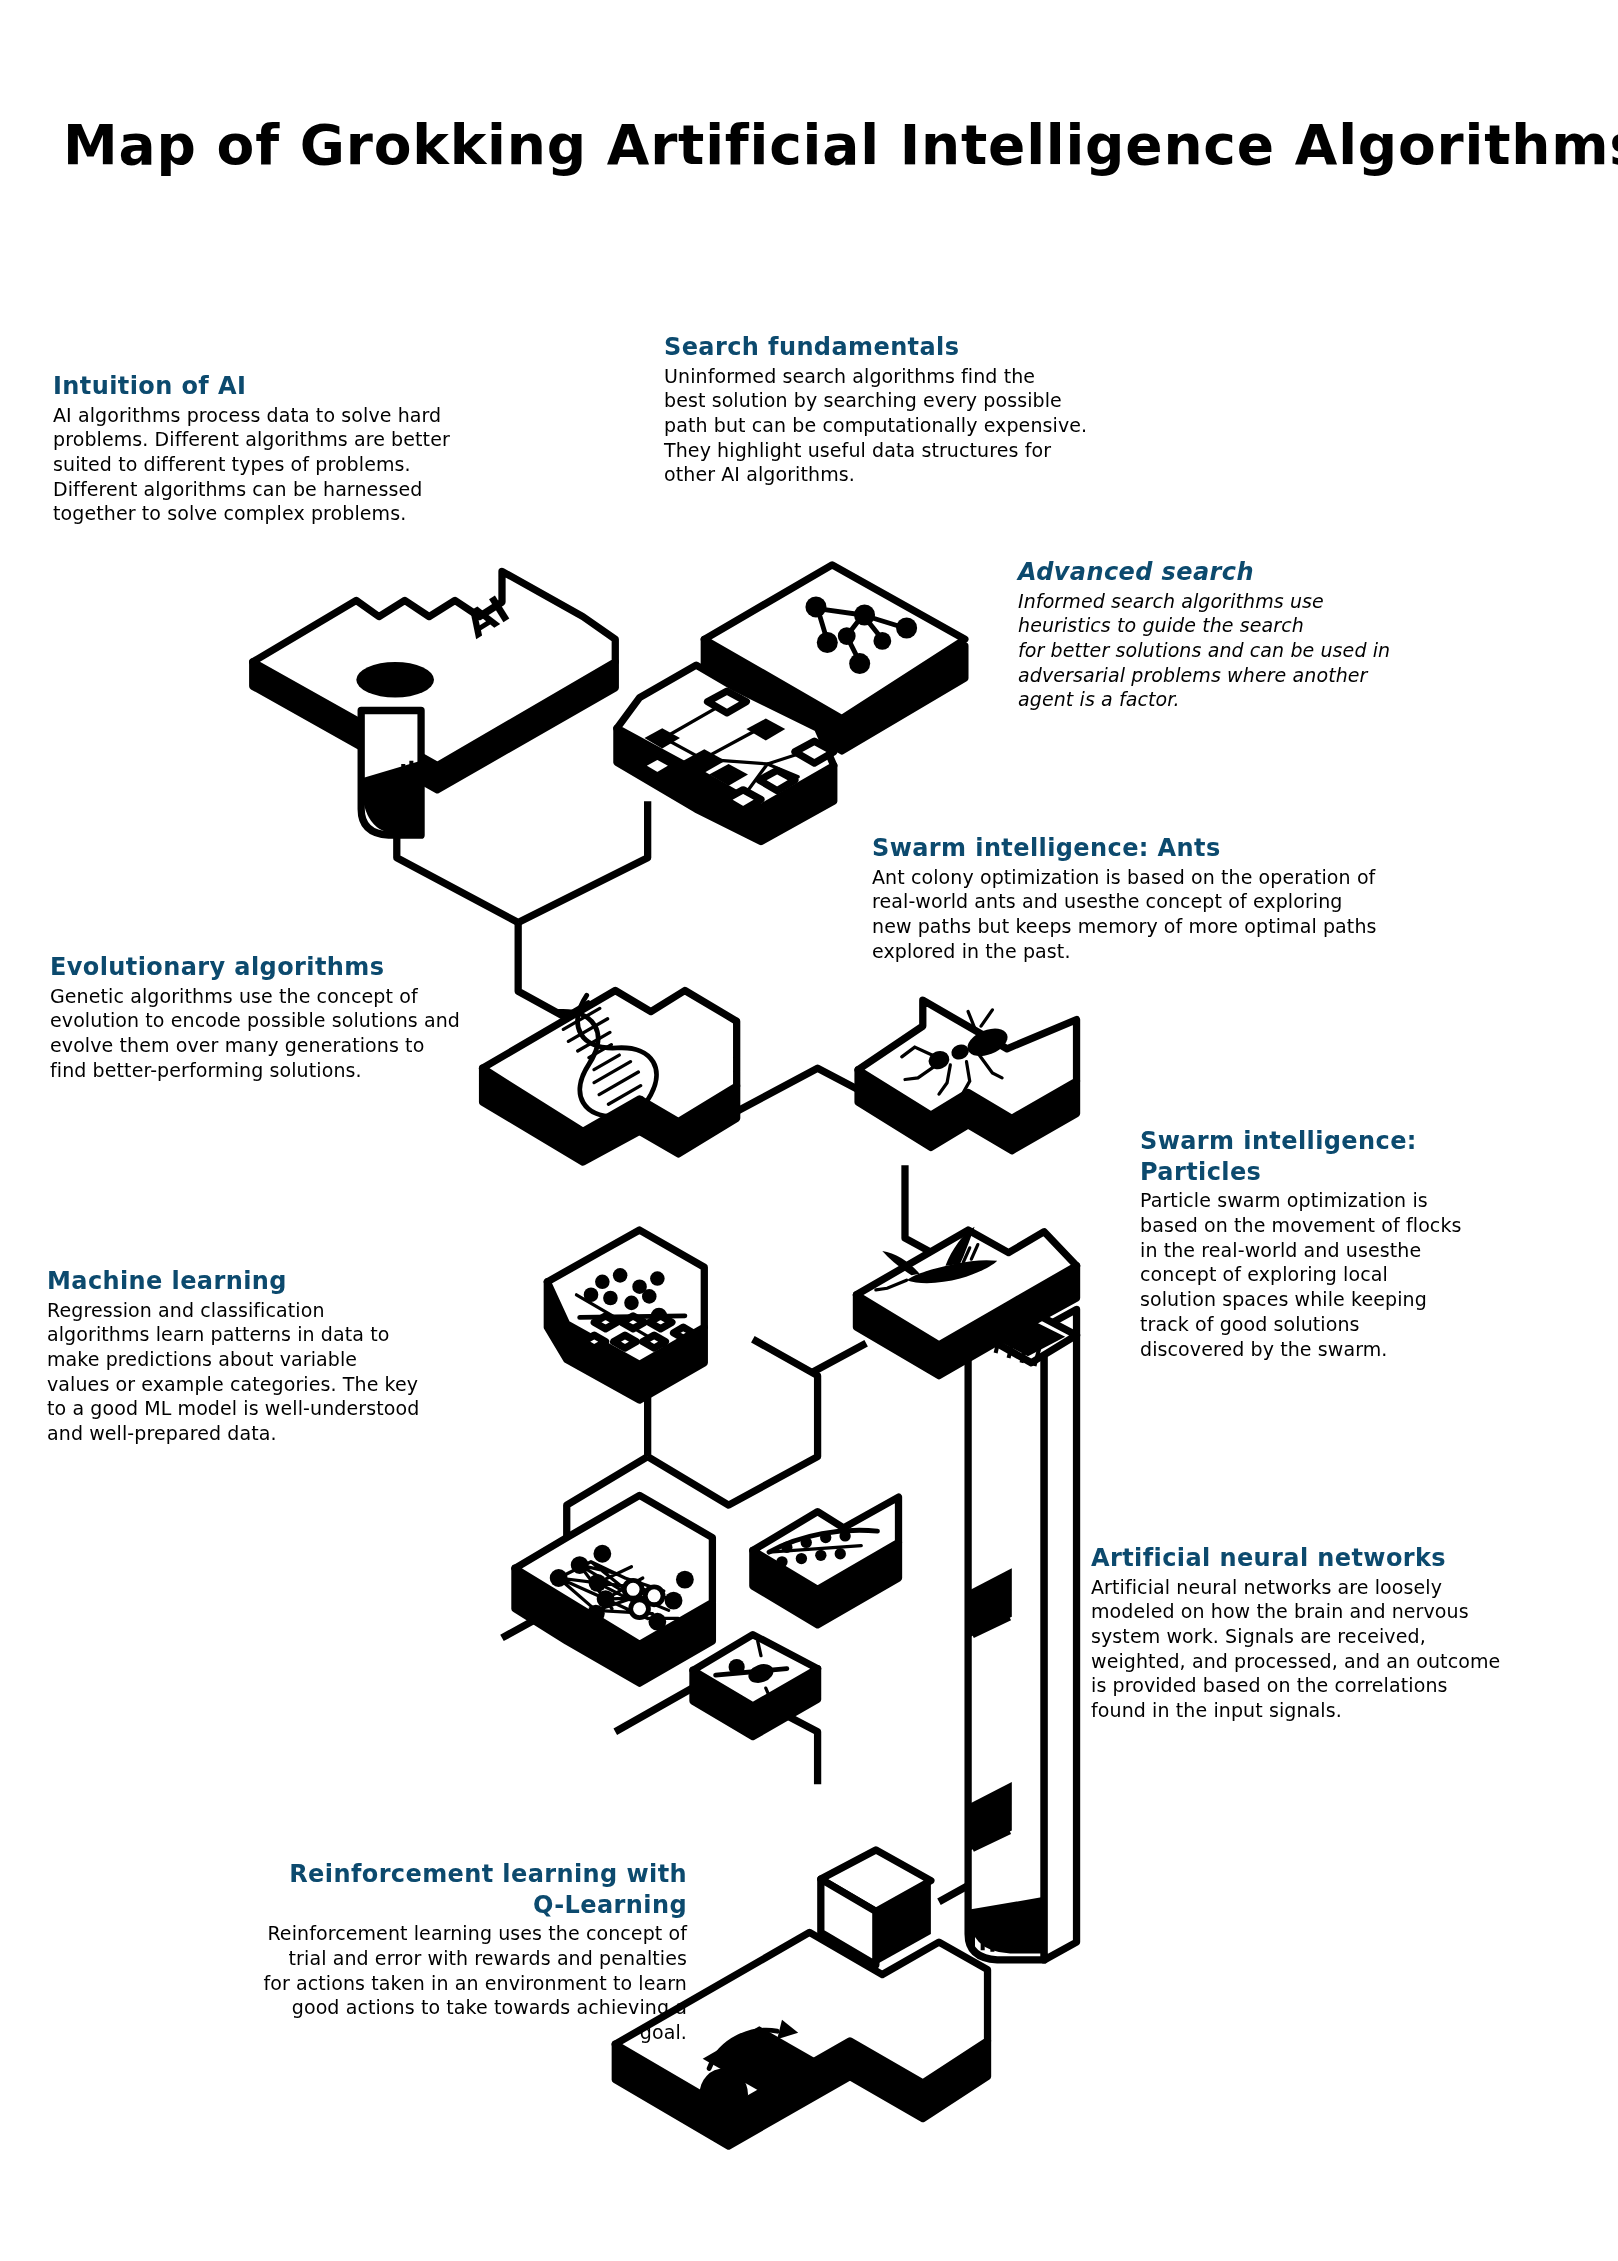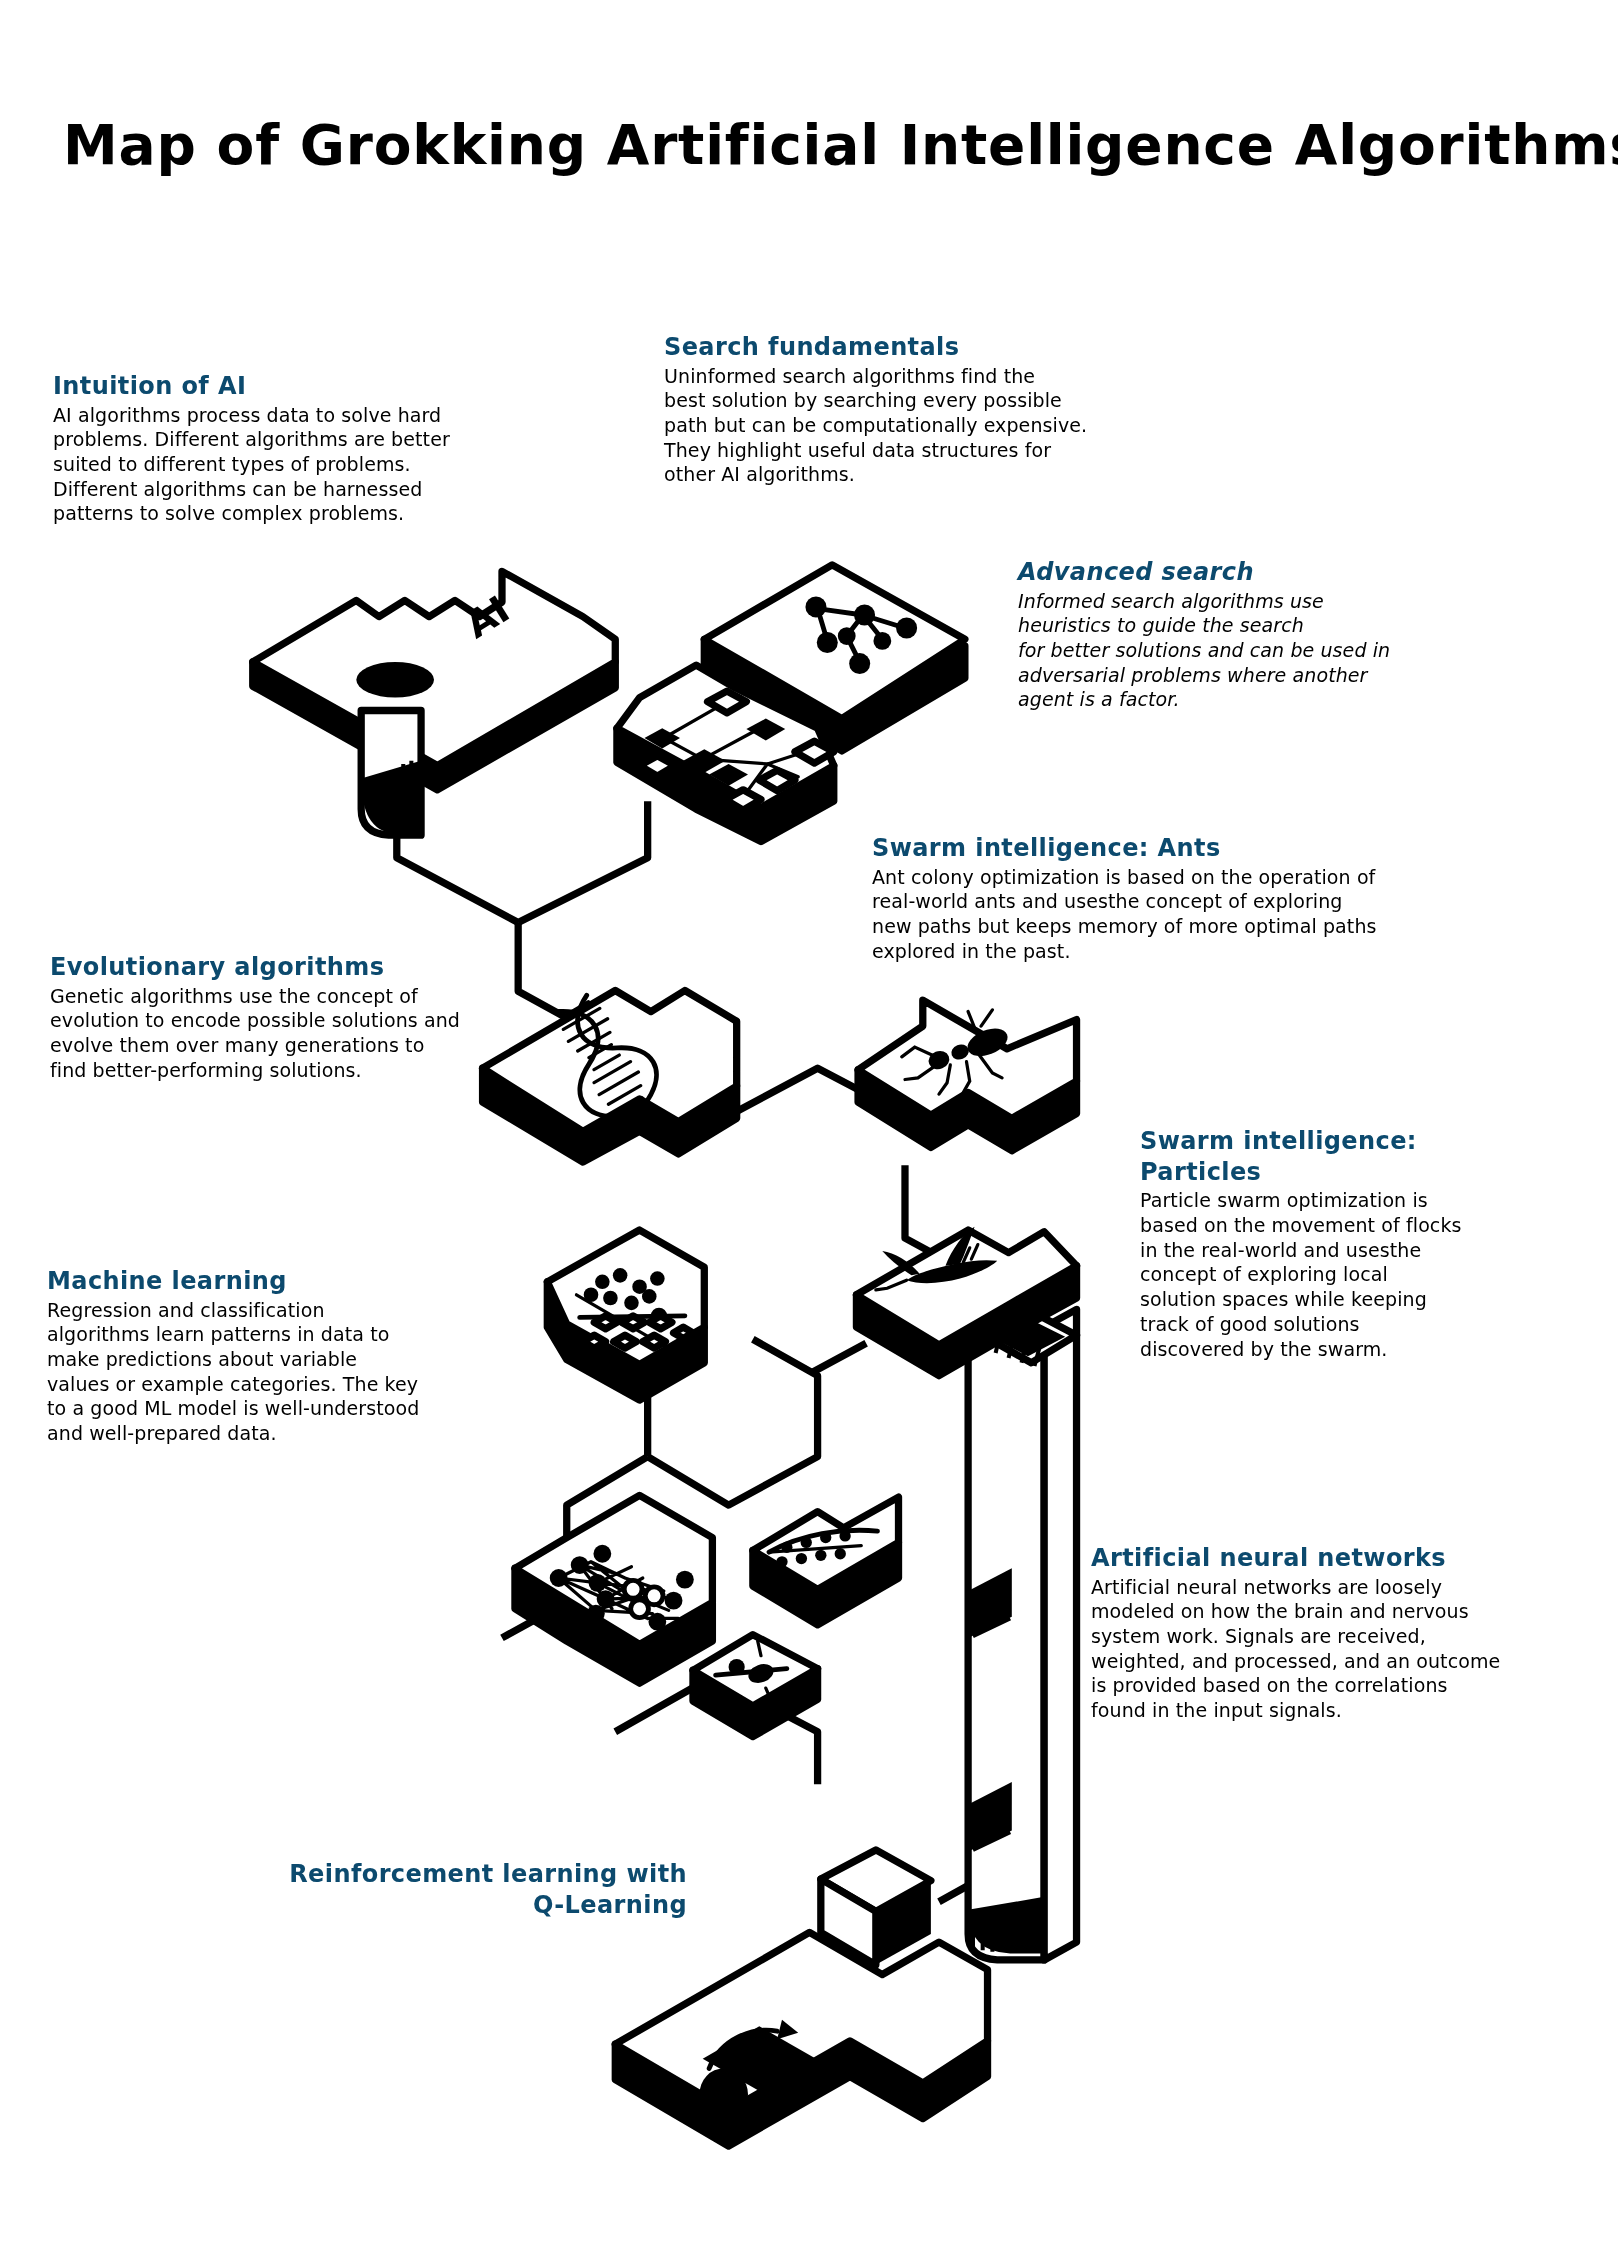--- a/index.html
+++ b/index.html
@@ -290,21 +290,21 @@
   </svg>
   </div>
 
   <div class="blk" style="left:53px; top:372px; width:534px;">
     <div class="hd">Intuition of AI</div>
     <div class="bd">
       <div>AI algorithms process data to solve hard</div>
       <div>problems. Different algorithms are better</div>
       <div>suited to different types of problems.</div>
       <div>Different algorithms can be harnessed</div>
-      <div>patterns to solve complex problems.</div>
+      <div>together to solve complex problems.</div>
     </div>
   </div>
 
   <div class="blk" style="left:664px; top:333px; width:550px;">
     <div class="hd">Search fundamentals</div>
     <div class="bd">
       <div>Uninformed search algorithms find the</div>
       <div>best solution by searching every possible</div>
       <div>path but can be computationally expensive.</div>
       <div>They highlight useful data structures for</div>
@@ -377,16 +377,23 @@
       <div>system work. Signals are received,</div>
       <div>weighted, and processed, and an outcome</div>
       <div>is provided based on the correlations</div>
       <div>found in the input signals.</div>
     </div>
   </div>
 
   <div class="blk" style="left:104px; top:1860px; width:583px;text-align:right;">
     <div class="hd">Reinforcement learning with</div>
     <div class="hd">Q-Learning</div>
+    <div class="bd">
+      <div>Reinforcement learning uses the concept of</div>
+      <div>trial and error with rewards and penalties</div>
+      <div>for actions taken in an environment to learn</div>
+      <div>good actions to take towards achieving a</div>
+      <div>goal.</div>
+    </div>
   </div>
 
 </div>
 
 
 </body></html>

